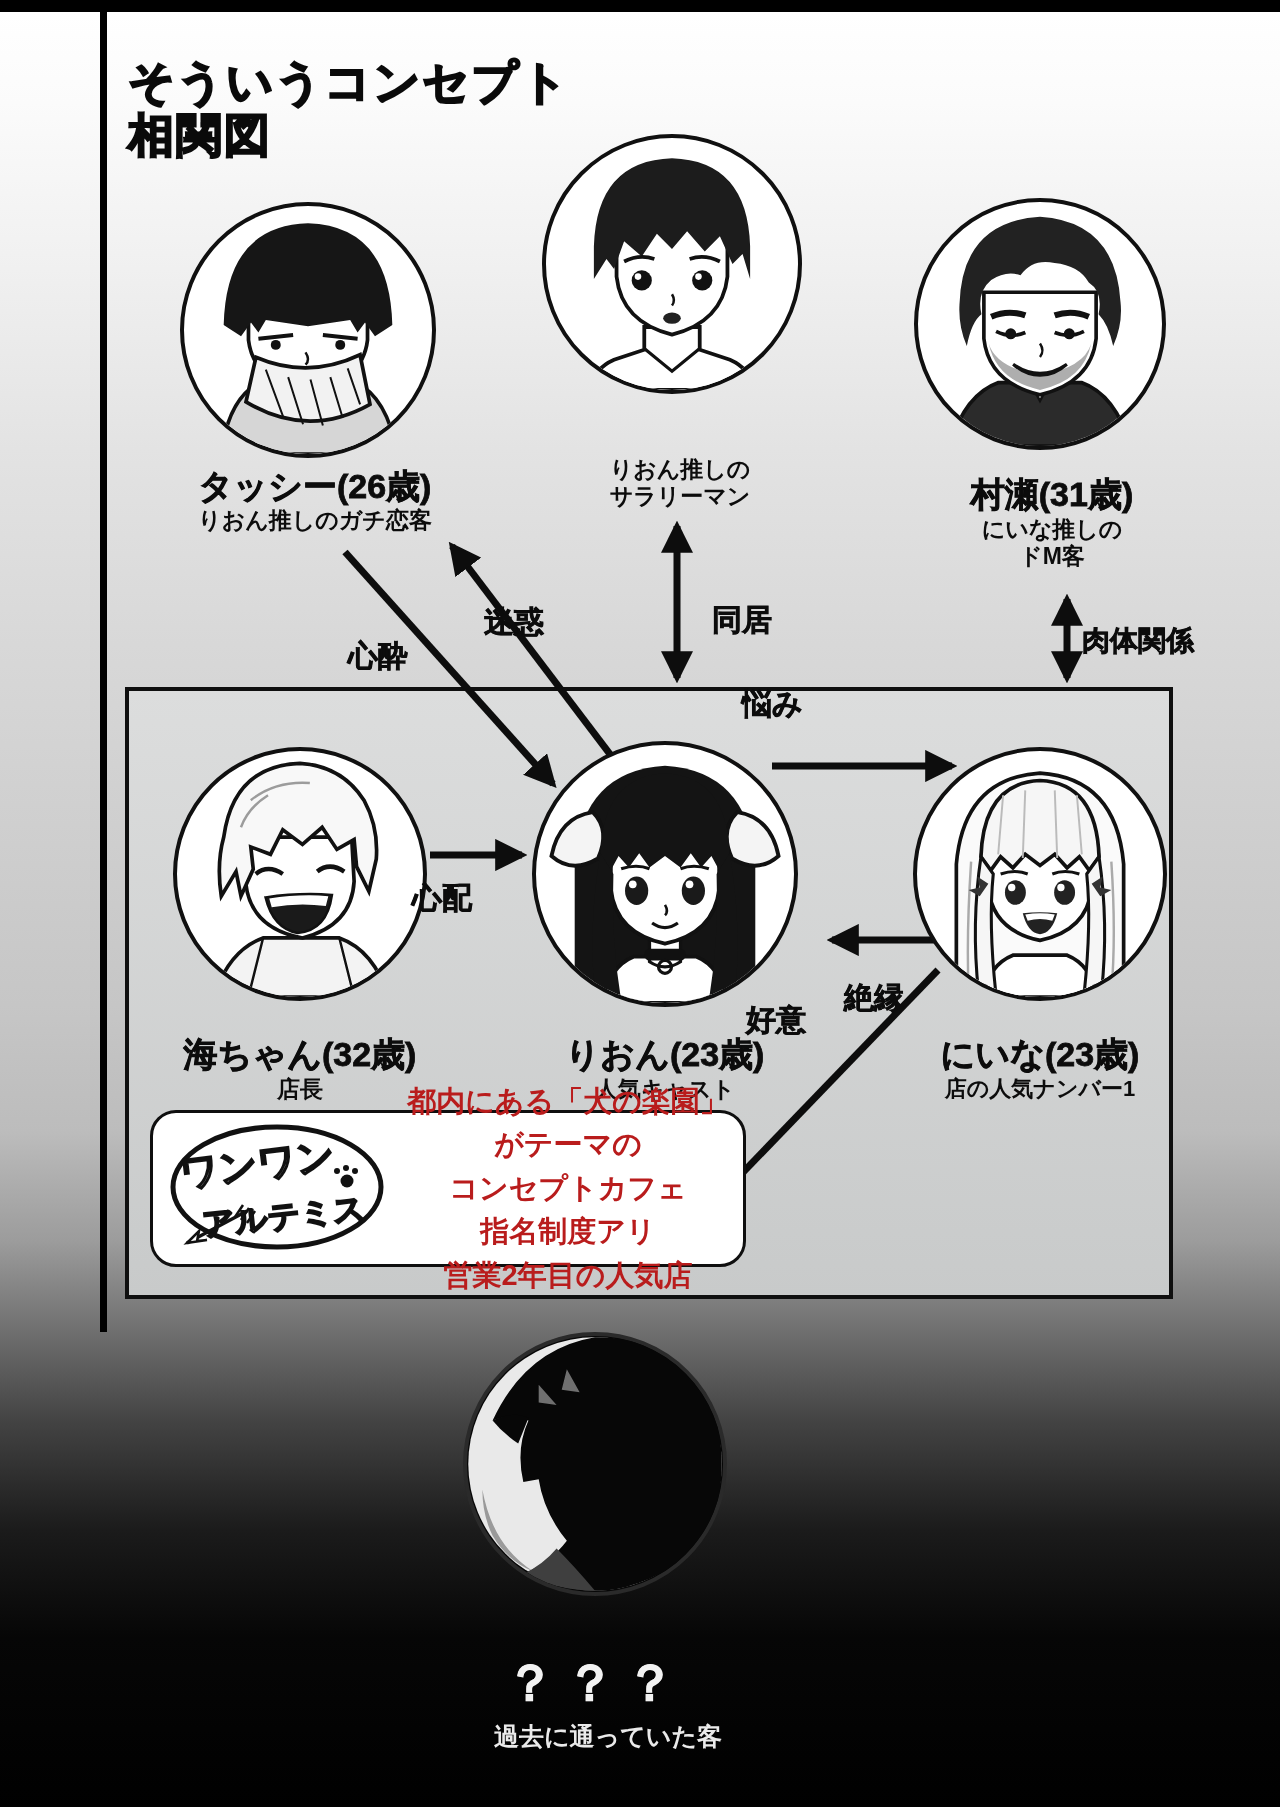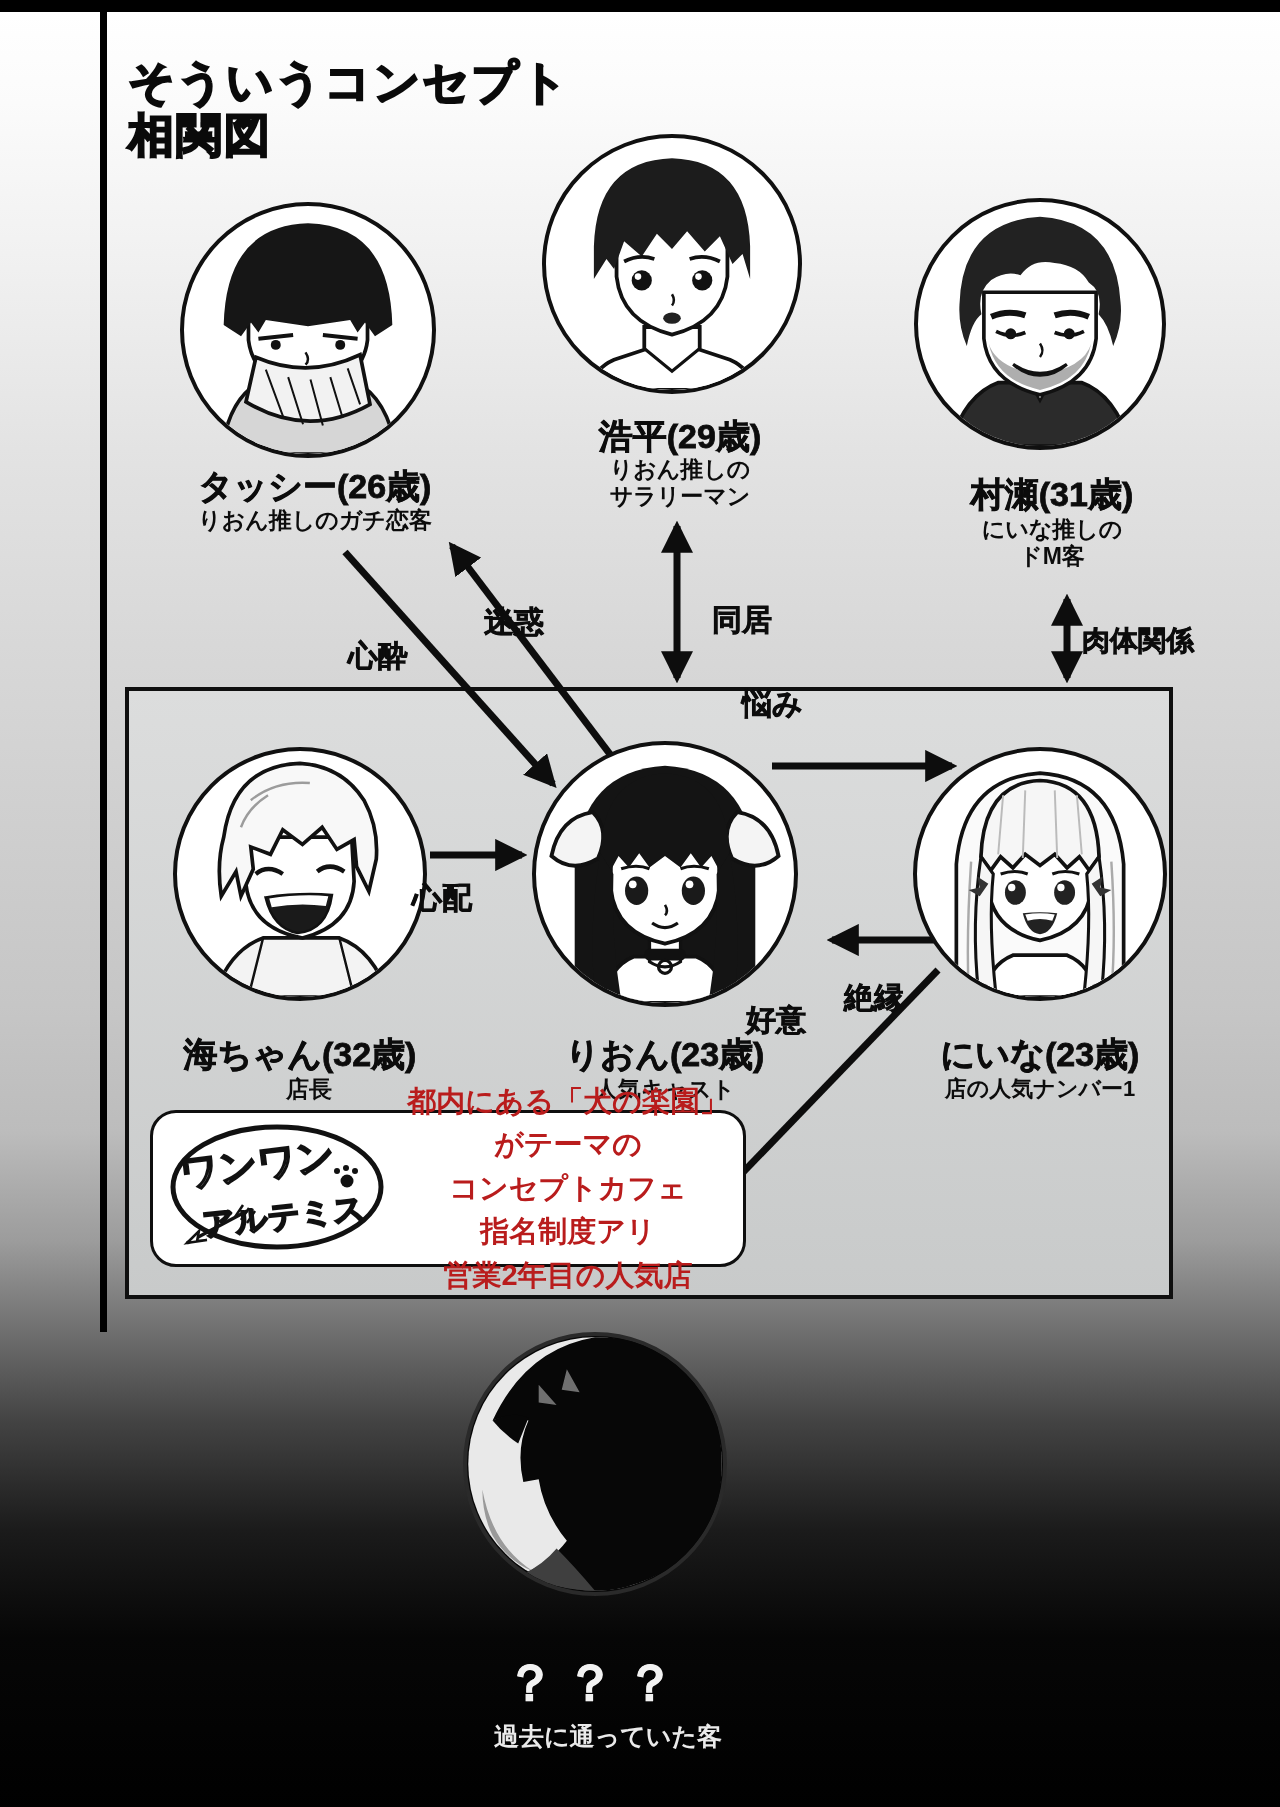--- a/index.html
+++ b/index.html
@@ -189,30 +189,29 @@
       <path d="M20,66 Q36,58 48,64 L40,84 Q28,76 20,66 Z" fill="#070707"></path>
       <path d="M12,120 Q20,164 52,184 Q32,176 20,156 Q12,140 12,120 Z" fill="#9a9a9a"></path>
       <path d="M44,186 Q60,178 70,166 Q84,180 100,199 Q70,199 44,186 Z" fill="#3f3f3f"></path>
       <path d="M56,38 L70,54 L56,52 Z M78,26 L88,44 L74,42 Z" fill="#6f6f6f"></path>
     </svg>
   </div>
 
   <div class="lbl name" style="left:115px;top:452px;">タッシー(26歳)</div>
   <div class="lbl desc" style="left:115px;top:493px;">りおん推しのガチ恋客</div>
 
-  <div class="lbl name" style="left:480px;top:402px;">浩平(29歳)</div>
   <div class="lbl desc" style="left:480px;top:442px;">りおん推しの</div>
   <div class="lbl desc" style="left:480px;top:469px;">サラリーマン</div>
 
   <div class="lbl name" style="left:852px;top:460px;">村瀬(31歳)</div>
   <div class="lbl desc" style="left:852px;top:502px;">にいな推しの</div>
   <div class="lbl desc" style="left:852px;top:529px;">ドM客</div>
 
   <div class="lbl name" style="left:100px;top:1020px;">海ちゃん(32歳)</div>
-  <div class="lbl desc" style="left:100px;top:1062px;padding-left:9px;">店長</div>
+  <div class="lbl desc" style="left:100px;top:1062px;">店長</div>
 
   <div class="lbl name" style="left:465px;top:1020px;">りおん(23歳)</div>
   <div class="lbl desc" style="left:465px;top:1062px;">人気キャスト</div>
 
   <div class="lbl name" style="left:840px;top:1020px;">にいな(23歳)</div>
   <div class="lbl desc" style="left:840px;top:1062px;font-size:22px;">店の人気ナンバー1</div>
 
   <div class="lbl name wname unknown-name" style="left:395px;top:1638px;">？？？</div>
   <div class="lbl desc wdesc" style="left:408px;top:1708px;font-size:25px;">過去に通っていた客</div>
 

